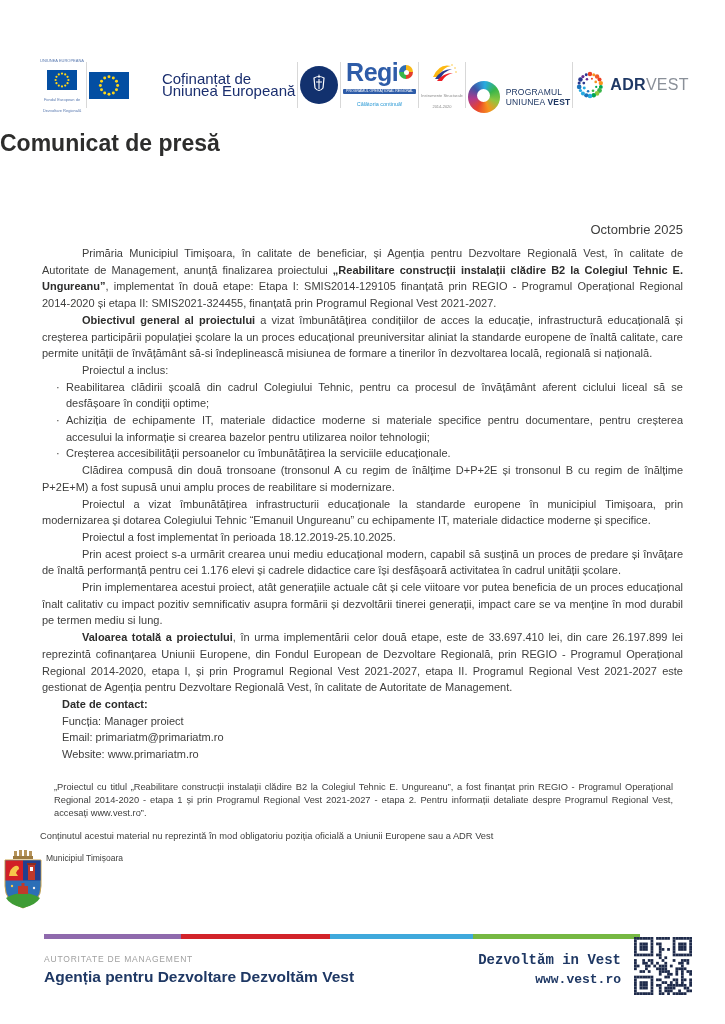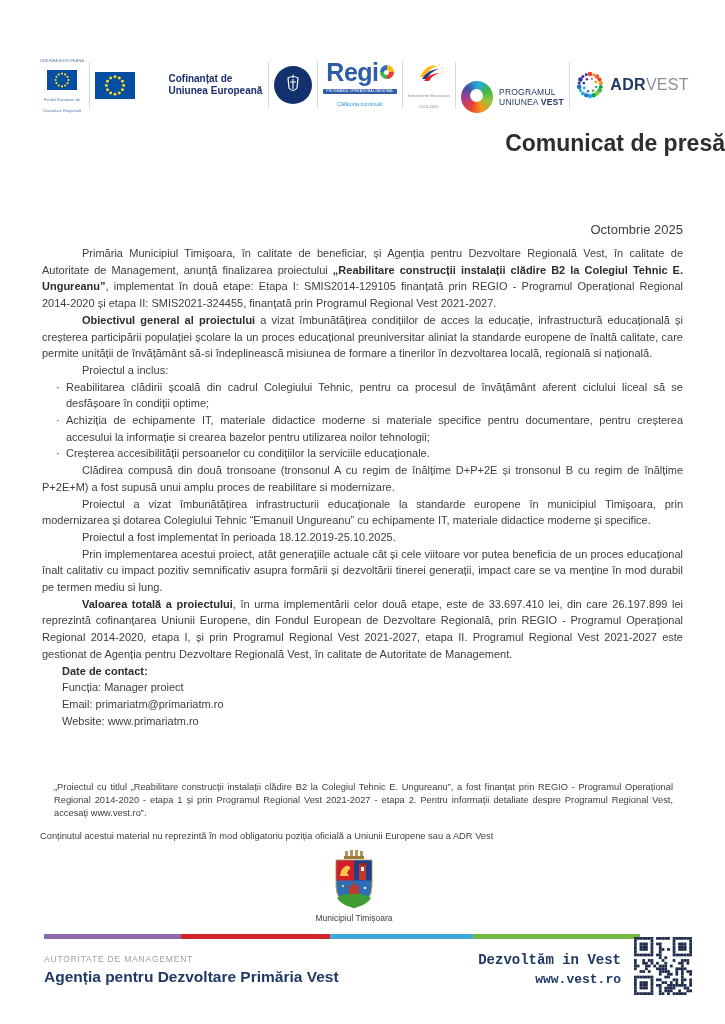--- a/index.html
+++ b/index.html
@@ -16,21 +16,21 @@
   
   .logo-row {
     position: absolute; top: 54px; left: 40px; right: 36px; height: 62px;
     display: flex; align-items: center; justify-content: space-between;
   }
   .sep { width: 1px; height: 46px; background: #d8d8d8; flex: 0 0 auto; }
   .logo { display: flex; align-items: center; gap: 6px; flex: 0 0 auto; }
   .eu-small { display:flex; flex-direction:column; align-items:center; }
   .eu-small .tiny-txt { font-size: 4px; color: #5a7ab0; line-height: 5px; text-align:center; white-space: nowrap; }
   .eu-flag { background:#034ea2; position: relative; }
-  .eu-cofin-text { font-size: 10px; font-weight: bold; color: #1a2e6e; line-height: 12px; margin-left: 27px; }
+  .eu-cofin-text { font-size: 15px; font-weight: normal; color: #1a2e6e; line-height: 12px; margin-left: 27px; }
   .gov-circle { width: 38px; height: 38px; border-radius: 50%; background: #12316e;
     display:flex; align-items:center; justify-content:center; }
   .regio-wrap { display:flex; flex-direction:column; align-items:center; }
   .regio-word { font-size: 25px; font-weight: bold; color: #2e5ca8; letter-spacing: -0.5px; display:flex; align-items:center; line-height:19px;}
   .regio-dot { width: 14px; height: 14px; border-radius: 50%; margin-left: 1px;
     background: conic-gradient(#f9b915 0 25%, #e43e2b 25% 50%, #39b54a 50% 75%, #2e6db4 75% 100%); position:relative;}
   .regio-dot::after { content:""; position:absolute; inset:4.5px; background:#fff; border-radius:50%; }
   .regio-band { margin-top:1px; background:#2e5ca8; color:#fff; font-size:3.5px; line-height:5px; padding:0 3px; white-space:nowrap; border-radius:1px;}
   .regio-tag { font-size: 5.5px; color: #2e9bd6; margin-top: 1.5px; }
   .is-wrap { display:flex; flex-direction:column; align-items:center; }
@@ -38,42 +38,42 @@
   .prv-wrap { display:flex; gap:6px;margin-top:24px; }
   .prv-swirl { width: 32px; height: 32px; border-radius:50%; position:relative;
     background: conic-gradient(from 210deg, #e8432d, #b03a8c, #4053a4, #27aae1, #39b54a, #8dc63f, #f7941d, #e8432d); }
   .prv-swirl::after { content:""; position:absolute; left:9px; top:8px; width:13px; height:13px; background:#fff; border-radius:50%; }
   .prv-text { font-size: 8.5px; color: #1f3864; line-height: 10px; letter-spacing: 0.2px; }
   .adr-wrap { display:flex; align-items:center; gap:5px; }
   .adr-text { font-size: 16px; line-height:16px; letter-spacing: 0.3px; }
   .adr-text .b { font-weight: bold; color: #1f3864; }
   .adr-text .l { color: #8a9099; }
   
-  .title { position: absolute; top: 130px; left: 0; right: 0; text-align: right;
+  .title { position: absolute; top: 130px; left: 0; right: 0; text-align: left;
     font-size: 23px; font-weight: bold; color: #2d2d2c; }
   .headline { position: absolute; top: 166px; left: 40px; right: 40px; text-align: center;
     font-size: 13.5px; font-weight: bold; color: #2d2d2c; line-height: 18px; }
   .date-line { position: absolute; top: 222px; right: 42px; font-size: 13px; color: #3e3e3d; }
   
   .body-col {
     position: absolute; top: 245px; left: 42px; right: 42px; height: 534px;
     font-size: 11px; line-height: 16.7px; text-align: justify; overflow: hidden;
   }
   .para { text-indent: 40px; }
   .para b, .contact-head { font-weight: bold; color: #2d2d2c; }
   ul.incl { list-style: none; margin-left: 14px; }
   ul.incl li { padding-left: 10px; position: relative; text-align: justify; }
   ul.incl li::before { content: "·"; position: absolute; left: 0; top: 0; }
   .contact-block { margin-left: 20px; }
   .footnote { position: absolute; top: 781px; left: 54px; right: 52px;
     font-size: 9.3px; line-height: 13px; text-align: justify; color: #3e3e3d; }
   .disclaimer { position: absolute; top: 831px; left: 40px; right: 40px; text-align: left;
     font-size: 9.3px; color: #3e3e3d; }
   
-  .crest { position: absolute; top: 850px; left: 0; right: 17px; display: flex; flex-direction: column; align-items: center; }
+  .crest { position: absolute; top: 850px; left: 0; right: 17px; display: flex; }
   .crest-caption { margin-top: 3px; font-size: 8.5px; color: #3e3e3d; }
   
   .footer-bar { position: absolute; top: 934px; left: 44px; width: 596px; height: 5px; display: flex; }
   .footer-bar div { height: 100%; }
   .fb-purple { width: 23%; } .fb-red { width: 25%; } .fb-blue { width: 24%; } .fb-green { width: 28%; }
   .footer-left { position: absolute; top: 954px; left: 44px; }
   .footer-label { font-size: 8.5px; letter-spacing: 0.8px; color: #a0a0a0; }
   .footer-agency { margin-top: 4px; font-size: 15.5px; font-weight: bold; color: #1f3864; }
   .footer-right { position: absolute; top: 952px; right: 104px; text-align: right; font-family: Liberation Mono, monospace; }
   .footer-slogan { font-size: 14px; font-weight: bold; color: #1f3864; }
@@ -225,25 +225,26 @@
   <div class="title">Comunicat de presă</div>
   <div class="date-line">Octombrie 2025</div>
 
   <div class="body-col">
     <p class="para"><span>Primăria Municipiul Timișoara, în calitate de beneficiar, și Agenția pentru Dezvoltare Regională Vest, în calitate de Autoritate de Management, anunță finalizarea proiectului </span><b>„Reabilitare construcții instalații clădire B2 la Colegiul Tehnic E. Ungureanu”</b><span>, implementat în două etape: Etapa I: SMIS2014-129105 finanțată prin REGIO - Programul Operațional Regional 2014-2020 și etapa II: SMIS2021-324455, finanțată prin Programul Regional Vest 2021-2027.</span></p>
     <p class="para"><b>Obiectivul general al proiectului</b><span> a vizat îmbunătățirea condițiilor de acces la educație, infrastructură educațională și creșterea participării populației școlare la un proces educațional preuniversitar aliniat la standarde europene de înaltă calitate, care permite unității de învățământ să-si îndeplinească misiunea de formare a tinerilor în dezvoltarea locală, regională si națională.</span></p>
     <p class="para">Proiectul a inclus:</p>
     <ul class="incl">
       <li>Reabilitarea clădirii școală din cadrul Colegiului Tehnic, pentru ca procesul de învățământ aferent ciclului liceal să se desfășoare în condiții optime;</li>
       <li>Achiziția de echipamente IT, materiale didactice moderne si materiale specifice pentru documentare, pentru creșterea accesului la informație si crearea bazelor pentru utilizarea noilor tehnologii;</li>
-      <li>Creșterea accesibilității persoanelor cu condițiilor la serviciile educaționale.</li>
+      <li>Creșterea accesibilității persoanelor cu îmbunătățirea la serviciile educaționale.</li>
     </ul>
     <p class="para">Clădirea compusă din două tronsoane (tronsonul A cu regim de înălțime D+P+2E și tronsonul B cu regim de înălțime P+2E+M) a fost supusă unui amplu proces de reabilitare si modernizare.</p>
     <p class="para">Proiectul a vizat îmbunătățirea infrastructurii educaționale la standarde europene în municipiul Timișoara, prin modernizarea și dotarea Colegiului Tehnic “Emanuil Ungureanu” cu echipamente IT, materiale didactice moderne și specifice.</p>
     <p class="para">Proiectul a fost implementat în perioada 18.12.2019-25.10.2025.</p>
+    <p class="para">Prin acest proiect s-a urmărit crearea unui mediu educațional modern, capabil să susțină un proces de predare și învățare de înaltă performanță pentru cei 1.176 elevi și cadrele didactice care își desfășoară activitatea în cadrul unității școlare.</p>
     <p class="para">Prin implementarea acestui proiect, atât generațiile actuale cât și cele viitoare vor putea beneficia de un proces educațional înalt calitativ cu impact pozitiv semnificativ asupra formării și dezvoltării tinerei generații, impact care se va menține în mod durabil pe termen mediu si lung.</p>
     <p class="para"><b>Valoarea totală a proiectului</b><span>, în urma implementării celor două etape, este de 33.697.410 lei, din care 26.197.899 lei reprezintă cofinanțarea Uniunii Europene, din Fondul European de Dezvoltare Regională, prin REGIO - Programul Operațional Regional 2014-2020, etapa I, și prin Programul Regional Vest 2021-2027, etapa II. Programul Regional Vest 2021-2027 este gestionat de Agenția pentru Dezvoltare Regională Vest, în calitate de Autoritate de Management.</span></p>
     <div class="contact-block">
       <div class="contact-head">Date de contact:</div>
       <div>Funcția: Manager proiect</div>
       <div>Email: primariatm@primariatm.ro</div>
       <div>Website: www.primariatm.ro</div>
     </div>
   </div>
 
@@ -280,21 +281,21 @@
 
   <div class="footer-bar">
     <div class="fb-purple" style="background: rgb(143, 106, 173);"></div>
     <div class="fb-red" style="background: rgb(210, 35, 42);"></div>
     <div class="fb-blue" style="background: rgb(63, 169, 220);"></div>
     <div class="fb-green" style="background: rgb(118, 184, 67);"></div>
   </div>
 
   <div class="footer-left">
     <div class="footer-label">AUTORITATE DE MANAGEMENT</div>
-    <div class="footer-agency">Agenția pentru Dezvoltare Primăria Vest</div>
+    <div class="footer-agency">Agenția pentru Dezvoltare Dezvoltăm Vest</div>
   </div>
 
   <div class="footer-right">
     <div class="footer-slogan">Dezvoltăm in Vest</div>
     <div class="footer-site">www.vest.ro</div>
   </div>
 
   <svg class="qr" id="qr" viewBox="0 0 21 21">
       <rect x="0" y="0" width="1" height="1" fill="#1e2a4a"></rect>
       <rect x="0" y="1" width="1" height="1" fill="#1e2a4a"></rect>

